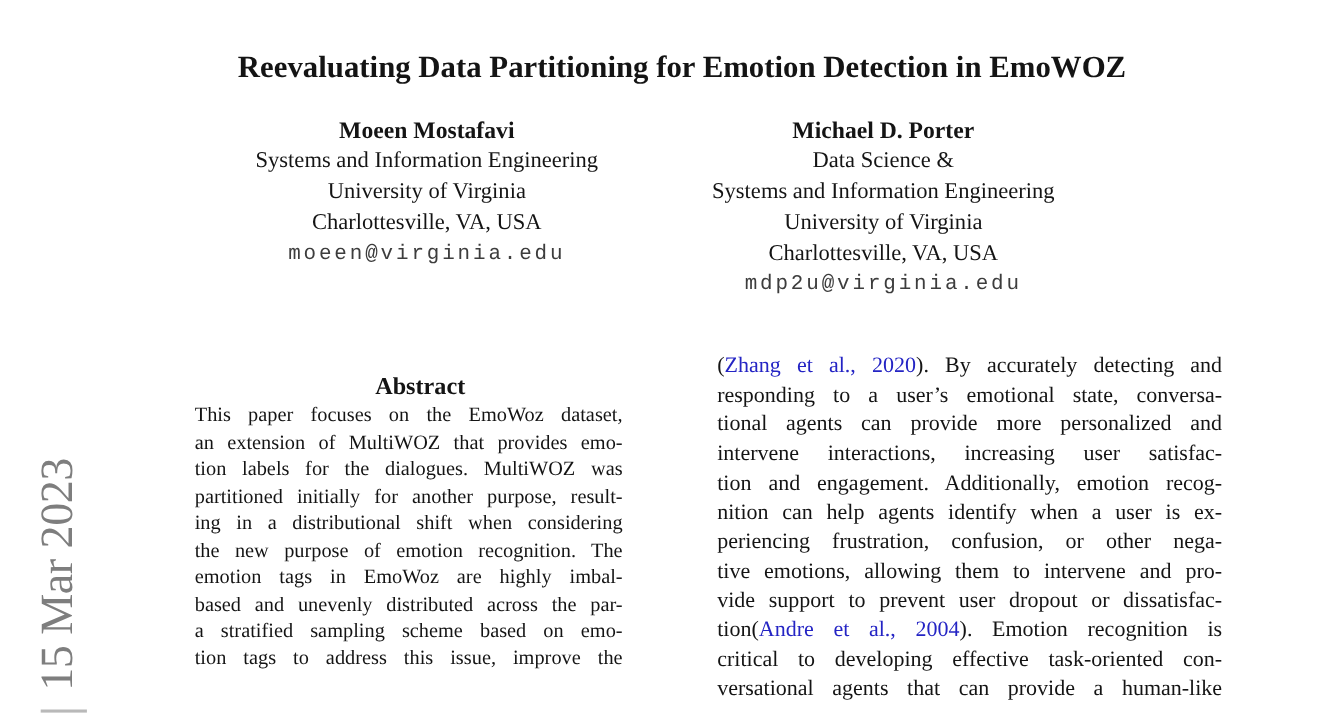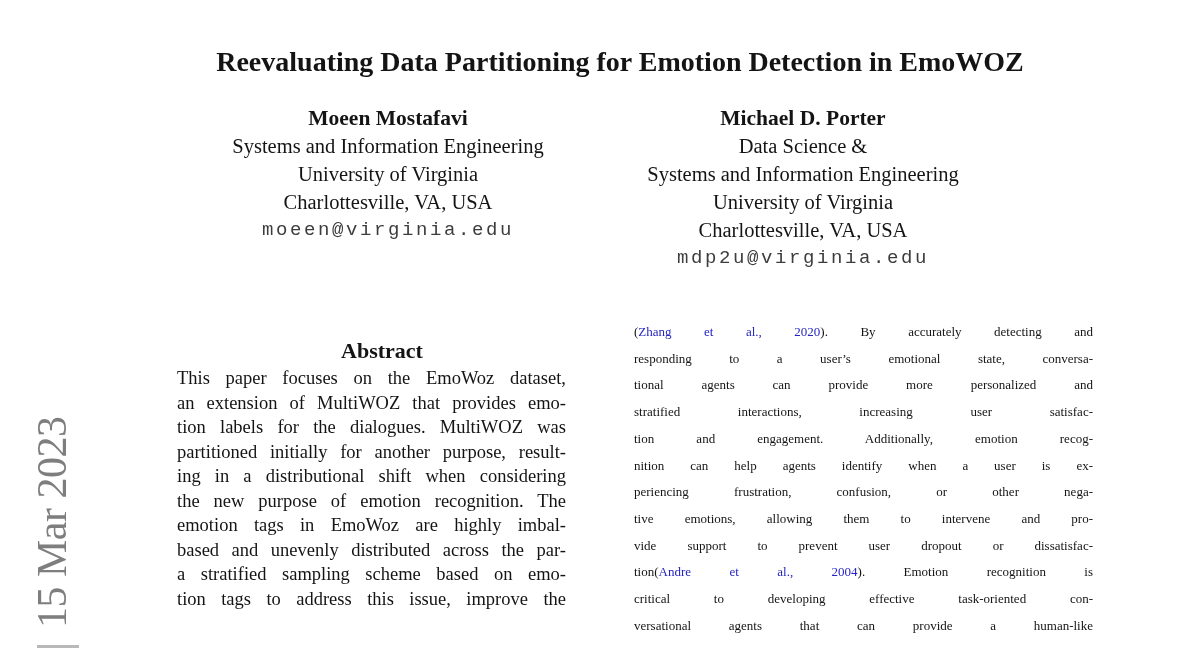--- a/index.html
+++ b/index.html
@@ -83,22 +83,22 @@
   .abstract-body {
     position: absolute;
     left: 177px; top: 366px; width: 389px;
     font-size: 18.5px;
     line-height: 24.5px;
   }
 
   
   .intro-column {
     position: absolute;
-    left: 634px; top: 319px; width: 459px;
-    font-size: 13px;
+    left: 652px; top: 319px; width: 459px;
+    font-size: 20px;
     line-height: 26.7px;
   }
 
   
   .justified .line {
     text-align: justify;
     text-align-last: justify;
     white-space: normal;
   }
   .cite {
@@ -148,21 +148,21 @@
       <div class="line">emotion tags in EmoWoz are highly imbal-</div>
       <div class="line">based and unevenly distributed across the par-</div>
       <div class="line">a stratified sampling scheme based on emo-</div>
       <div class="line">tion tags to address this issue, improve the</div>
     </div>
 
   <div class="intro-column justified">
       <div class="line"><span>(</span><span class="cite">Zhang et al., 2020</span><span>). By accurately detecting and</span></div>
       <div class="line">responding to a user’s emotional state, conversa-</div>
       <div class="line">tional agents can provide more personalized and</div>
-      <div class="line">stratified interactions, increasing user satisfac-</div>
+      <div class="line">intervene interactions, increasing user satisfac-</div>
       <div class="line">tion and engagement. Additionally, emotion recog-</div>
       <div class="line">nition can help agents identify when a user is ex-</div>
       <div class="line">periencing frustration, confusion, or other nega-</div>
       <div class="line">tive emotions, allowing them to intervene and pro-</div>
       <div class="line">vide support to prevent user dropout or dissatisfac-</div>
       <div class="line"><span>tion(</span><span class="cite">Andre et al., 2004</span><span>). Emotion recognition is</span></div>
       <div class="line">critical to developing effective task-oriented con-</div>
       <div class="line">versational agents that can provide a human-like</div>
     </div>
 

